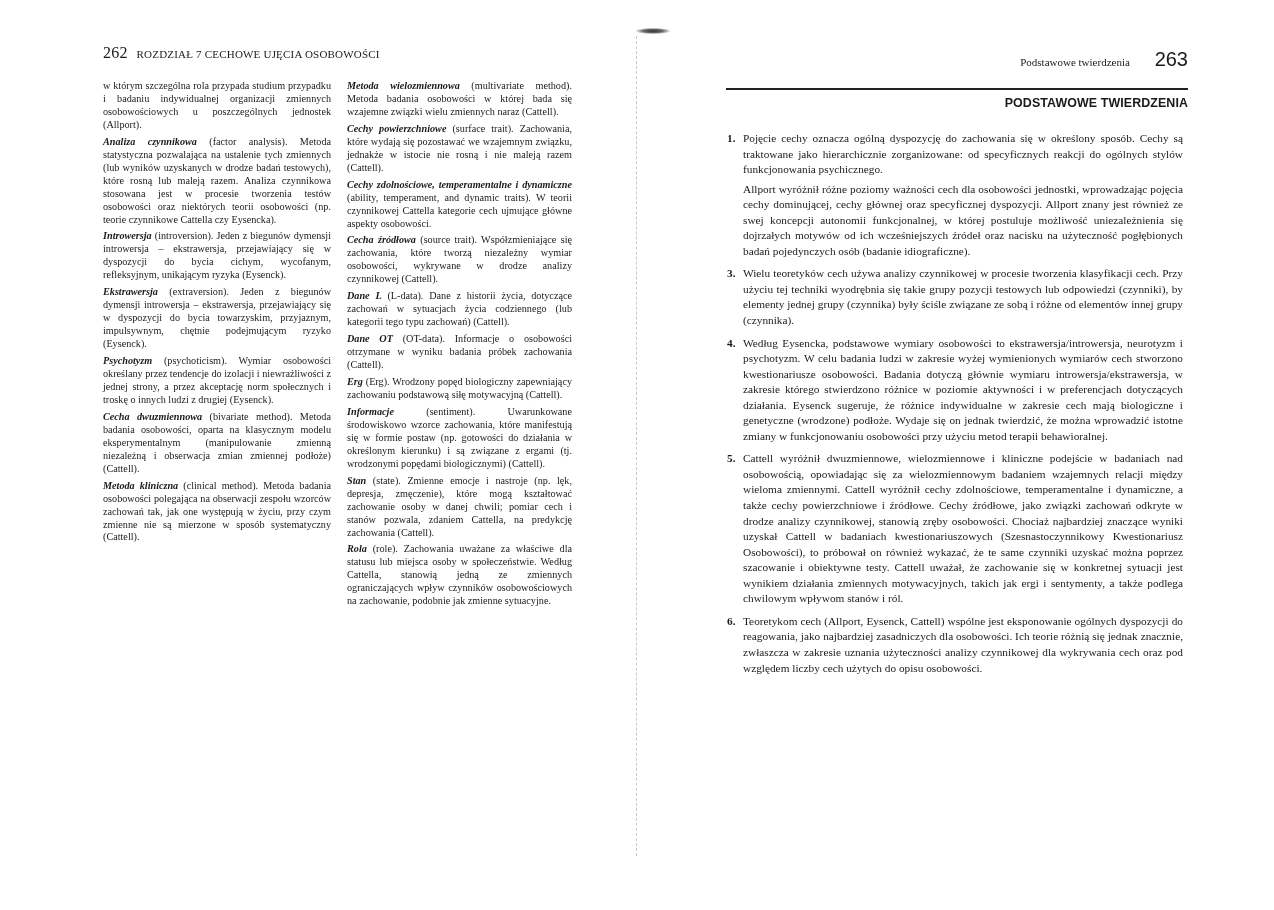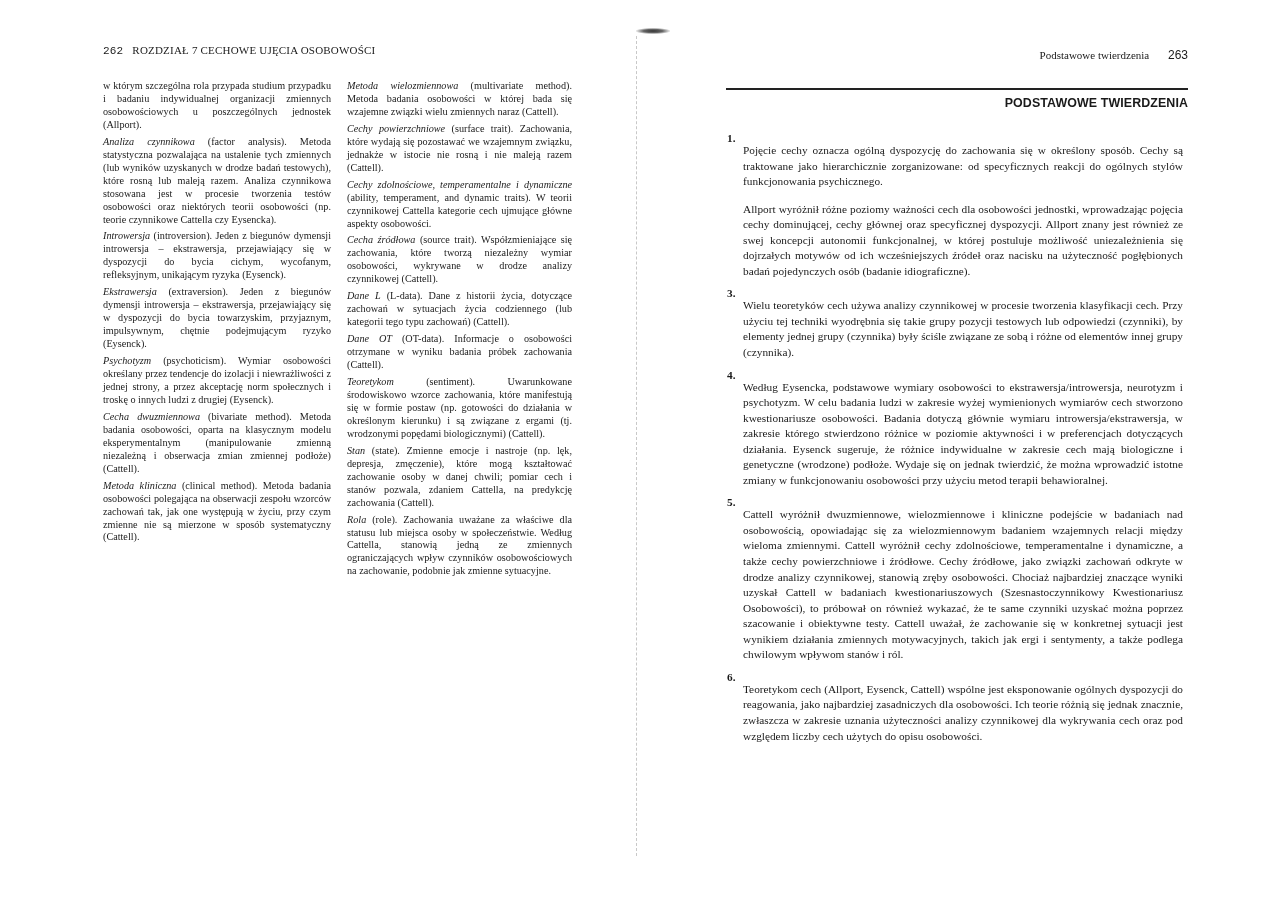--- a/index.html
+++ b/index.html
@@ -3,35 +3,35 @@
 <meta charset="utf-8">
 <style>
   html, body { margin: 0; padding: 0; background: #ffffff; }
   body { width: 1274px; height: 910px; position: relative; overflow: hidden; font-family: "DejaVu Serif", serif; color: #1a1a1a; }
   .page { position: absolute; top: 0; height: 910px; }
   #page-left { left: 0; width: 630px; }
   #page-right { left: 640px; width: 634px; }
   .spine { position: absolute; left: 636px; top: 36px; width: 1px; height: 820px; border-left: 1px dashed #c8c8c8; }
   .spine-smudge { position: absolute; left: 636px; top: 28px; width: 34px; height: 6px; background: radial-gradient(ellipse at center, #333 0%, #666 40%, transparent 75%); }
   .running-head-left { position: absolute; left: 103px; top: 44px; font-family: "Liberation Serif", serif; font-size: 11px; letter-spacing: 0.2px; }
-  .running-head-left .num { font-family: Liberation Mono, monospace; font-size: 11px; font-weight: 400; margin-right: 6px; }
+  .running-head-left .num { font-family: Liberation Serif, serif; font-size: 16px; font-weight: 400; margin-right: 6px; }
   .running-head-right { position: absolute; right: 86px; top: 48px; font-family: "Liberation Serif", serif; font-size: 11px; text-align: right; width: 300px; }
-  .running-head-right .num { font-family: "Liberation Sans", sans-serif; font-size: 12px; margin-left: 16px; text-align: right; }
+  .running-head-right .num { font-family: "Liberation Sans", sans-serif; font-size: 20px; margin-left: 22px; text-align: right; }
   .col { position: absolute; font-family: "Liberation Serif", serif; font-size: 10.2px; line-height: 12.95px; text-align: justify; hyphens: manual; }
   #gloss-col-1 { left: 103px; top: 80px; width: 228px; }
   #gloss-col-2 { left: 347px; top: 80px; width: 225px; }
   .entry { margin: 0 0 4px 0; }
-  .entry .term { font-style: italic; font-weight: 400; }
+  .entry .term { font-style: italic; font-weight: 700; }
   .rule { position: absolute; left: 726px; top: 88px; width: 462px; height: 1.6px; background: #222; }
   .section-title { position: absolute; right: 86px; top: 95px; font-family: "Liberation Sans", sans-serif; font-weight: 700; font-size: 13.5px; letter-spacing: 0.1px; text-align: right; width: 400px; transform: scaleX(0.92); transform-origin: right center; }
   #statements { position: absolute; left: 727px; top: 131px; width: 456px; font-family: "Liberation Serif", serif; font-size: 11.3px; line-height: 15.55px; text-align: justify; }
   .stmt { display: flex; margin: 0 0 3px 0; }
   .stmt .n { width: 16px; flex: 0 0 16px; font-weight: 700; }
   .stmt .body { flex: 1; }
-  .stmt .body p { margin: 12px 0 4px 0; }
+  .stmt .body p { margin: 0 0 4px 0; }
 </style>
 </head>
 <body>
 
 <div class="page" id="page-left">
   <div class="running-head-left">
     <span class="num">262</span>
     <span>ROZDZIAŁ 7   CECHOWE UJĘCIA OSOBOWOŚCI</span>
   </div>
   <div class="col" id="gloss-col-1">
@@ -43,21 +43,22 @@
       <p class="entry"><span class="term">Cecha dwuzmiennowa</span><span> (bivariate method). Metoda badania osobowości, oparta na klasycznym modelu eksperymentalnym (manipulowanie zmienną niezależną i obserwacja zmian zmiennej podłoże) (Cattell).</span></p>
       <p class="entry"><span class="term">Metoda kliniczna</span><span> (clinical method). Metoda badania osobowości polegająca na obserwacji zespołu wzorców zachowań tak, jak one występują w życiu, przy czym zmienne nie są mierzone w sposób systematyczny (Cattell).</span></p>
     </div>
   <div class="col" id="gloss-col-2">
       <p class="entry"><span class="term">Metoda wielozmiennowa</span><span> (multivariate method). Metoda badania osobowości w której bada się wzajemne związki wielu zmiennych naraz (Cattell).</span></p>
       <p class="entry"><span class="term">Cechy powierzchniowe</span><span> (surface trait). Zachowania, które wydają się pozostawać we wzajemnym związku, jednakże w istocie nie rosną i nie maleją razem (Cattell).</span></p>
       <p class="entry"><span class="term">Cechy zdolnościowe, temperamentalne i dynamiczne</span><span> (ability, temperament, and dynamic traits). W teorii czynnikowej Cattella kategorie cech ujmujące główne aspekty osobowości.</span></p>
       <p class="entry"><span class="term">Cecha źródłowa</span><span> (source trait). Współzmieniające się zachowania, które tworzą niezależny wymiar osobowości, wykrywane w drodze analizy czynnikowej (Cattell).</span></p>
       <p class="entry"><span class="term">Dane L</span><span> (L-data). Dane z historii życia, dotyczące zachowań w sytuacjach życia codziennego (lub kategorii tego typu zachowań) (Cattell).</span></p>
       <p class="entry"><span class="term">Dane OT</span><span> (OT-data). Informacje o osobowości otrzymane w wyniku badania próbek zachowania (Cattell).</span></p>
-      <p class="entry"><span class="term">Teoretykom</span><span> (sentiment). Uwarunkowane środowiskowo wzorce zachowania, które manifestują się w formie postaw (np. gotowości do działania w określonym kierunku) i są związane z ergami (tj. wrodzonymi popędami biologicznymi) (Cattell).</span></p>
+      <p class="entry"><span class="term">Erg</span><span> (Erg). Wrodzony popęd biologiczny zapewniający zachowaniu podstawową siłę motywacyjną (Cattell).</span></p>
+      <p class="entry"><span class="term">Informacje</span><span> (sentiment). Uwarunkowane środowiskowo wzorce zachowania, które manifestują się w formie postaw (np. gotowości do działania w określonym kierunku) i są związane z ergami (tj. wrodzonymi popędami biologicznymi) (Cattell).</span></p>
       <p class="entry"><span class="term">Stan</span><span> (state). Zmienne emocje i nastroje (np. lęk, depresja, zmęczenie), które mogą kształtować zachowanie osoby w danej chwili; pomiar cech i stanów pozwala, zdaniem Cattella, na predykcję zachowania (Cattell).</span></p>
       <p class="entry"><span class="term">Rola</span><span> (role). Zachowania uważane za właściwe dla statusu lub miejsca osoby w społeczeństwie. Według Cattella, stanowią jedną ze zmiennych ograniczających wpływ czynników osobowościowych na zachowanie, podobnie jak zmienne sytuacyjne.</span></p>
     </div>
 </div>
 
 <div class="spine-smudge"></div>
 <div class="spine"></div>
 
 <div class="page" id="page-right"></div>
 <div class="running-head-right">

